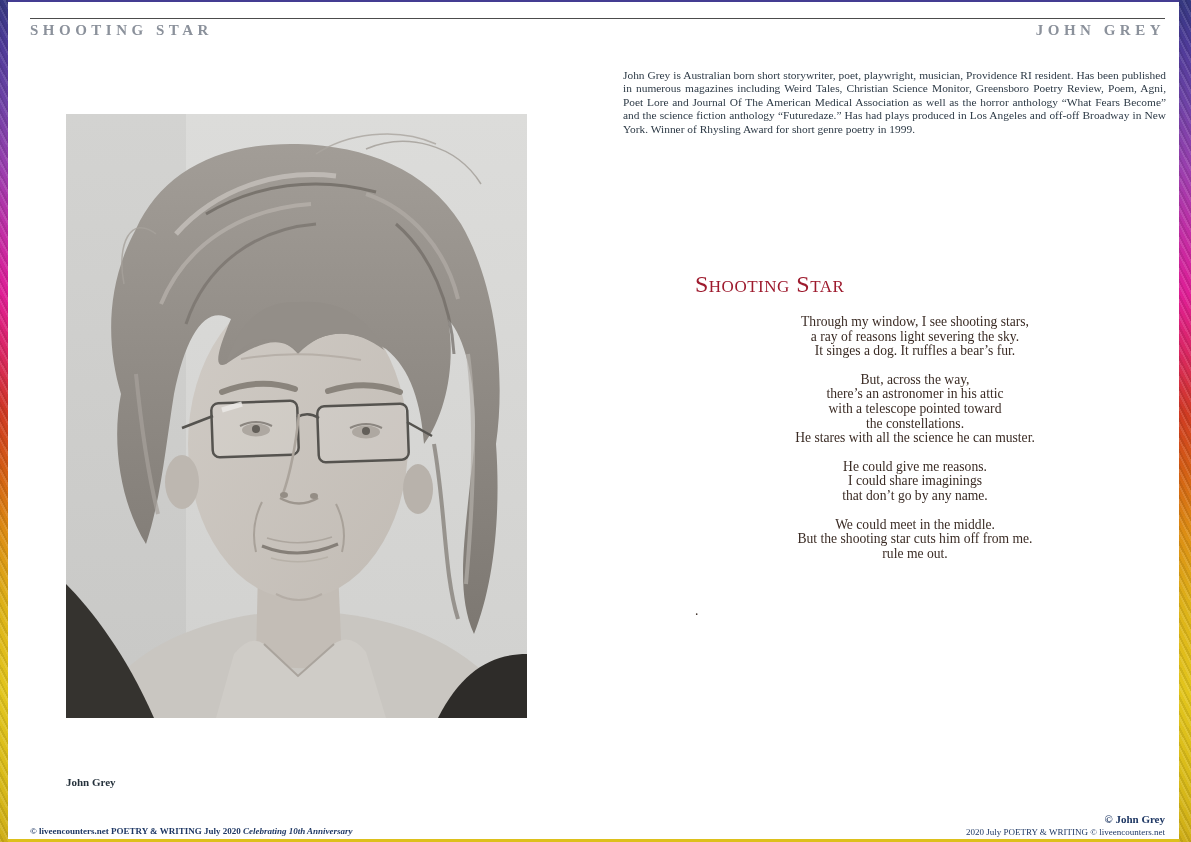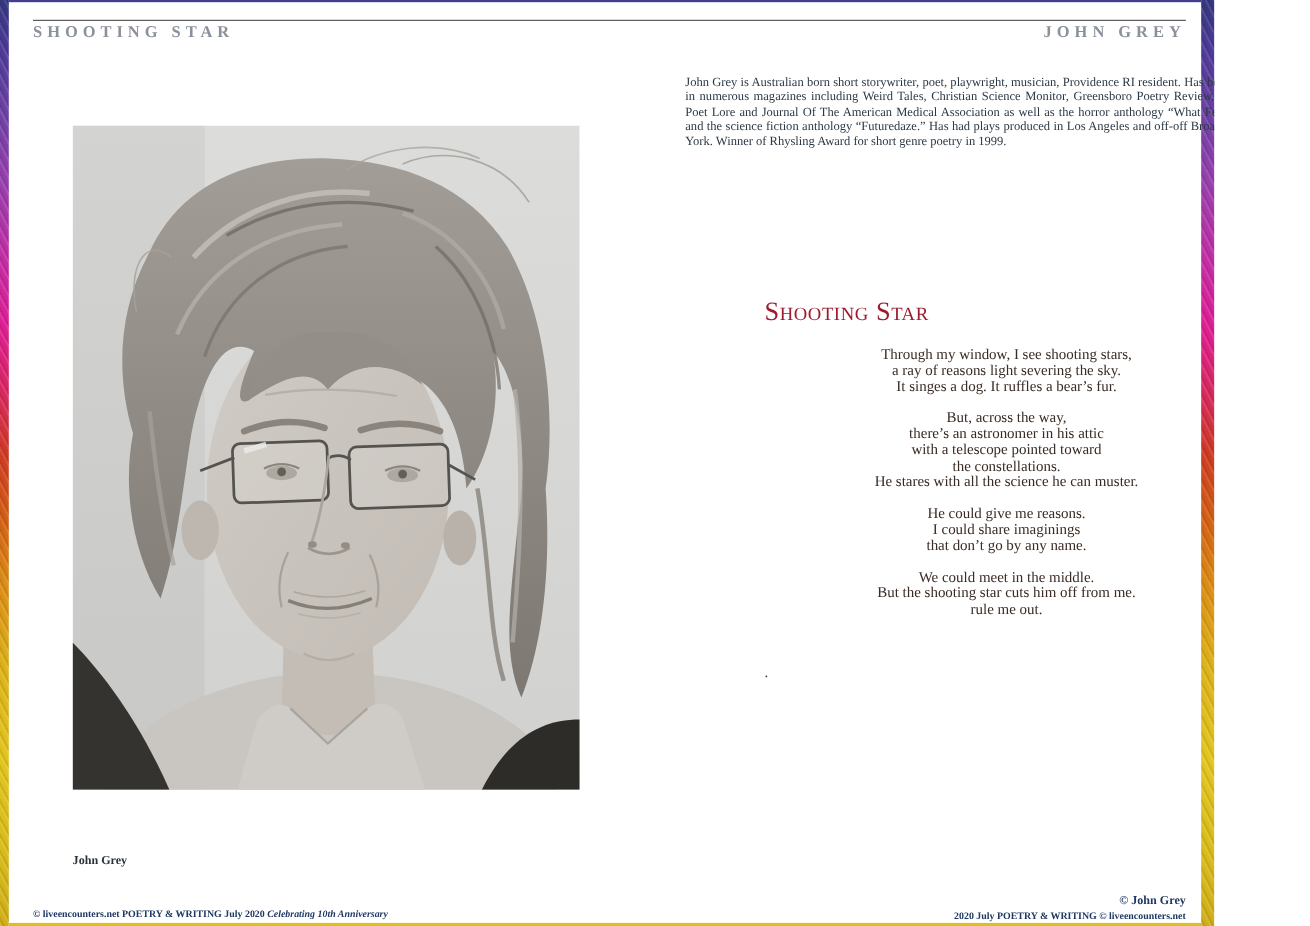--- a/index.html
+++ b/index.html
@@ -1,18 +1,18 @@
 <!DOCTYPE html>
 <html><head>
 <meta charset="utf-8">
 <style>
   html,body{margin:0;padding:0;background:#ffffff;}
   .page{
     position:relative;
-    width:1104px;height:842px;
+    width:1191px;height:842px;
     background:#ffffff;
     overflow:hidden;
     font-family:"Liberation Serif", serif;
   }
   
   .edge-v{
     position:absolute;top:0;bottom:0;
     background:
       repeating-linear-gradient(63deg, rgba(255,255,255,0.10) 0 2px, rgba(0,0,0,0.08) 2px 4px, rgba(255,255,255,0) 4px 7px),
       linear-gradient(180deg,
@@ -65,21 +65,21 @@
   
   .footer-left{
     position:absolute;left:30px;top:826px;
     font-size:9px;font-weight:bold;color:#1f3864;white-space:nowrap;
   }
   .footer-left .ital{font-style:italic;}
   .footer-right{
     position:absolute;right:26px;top:813px;text-align:right;color:#1f3864;
   }
   .footer-right .line1{font-size:11px;font-weight:bold;line-height:13px;}
-  .footer-right .line2{font-size:9px;font-weight:bold;line-height:12px;text-align:center;}
+  .footer-right .line2{font-size:9px;font-weight:normal;line-height:12px;text-align:center;}
 </style>
 </head>
 <body>
 
 <div class="page">
 
   <div class="edge-v edge-left"></div>
   <div class="edge-v edge-right"></div>
   <div class="edge-top"></div>
   <div class="edge-bottom"></div>

